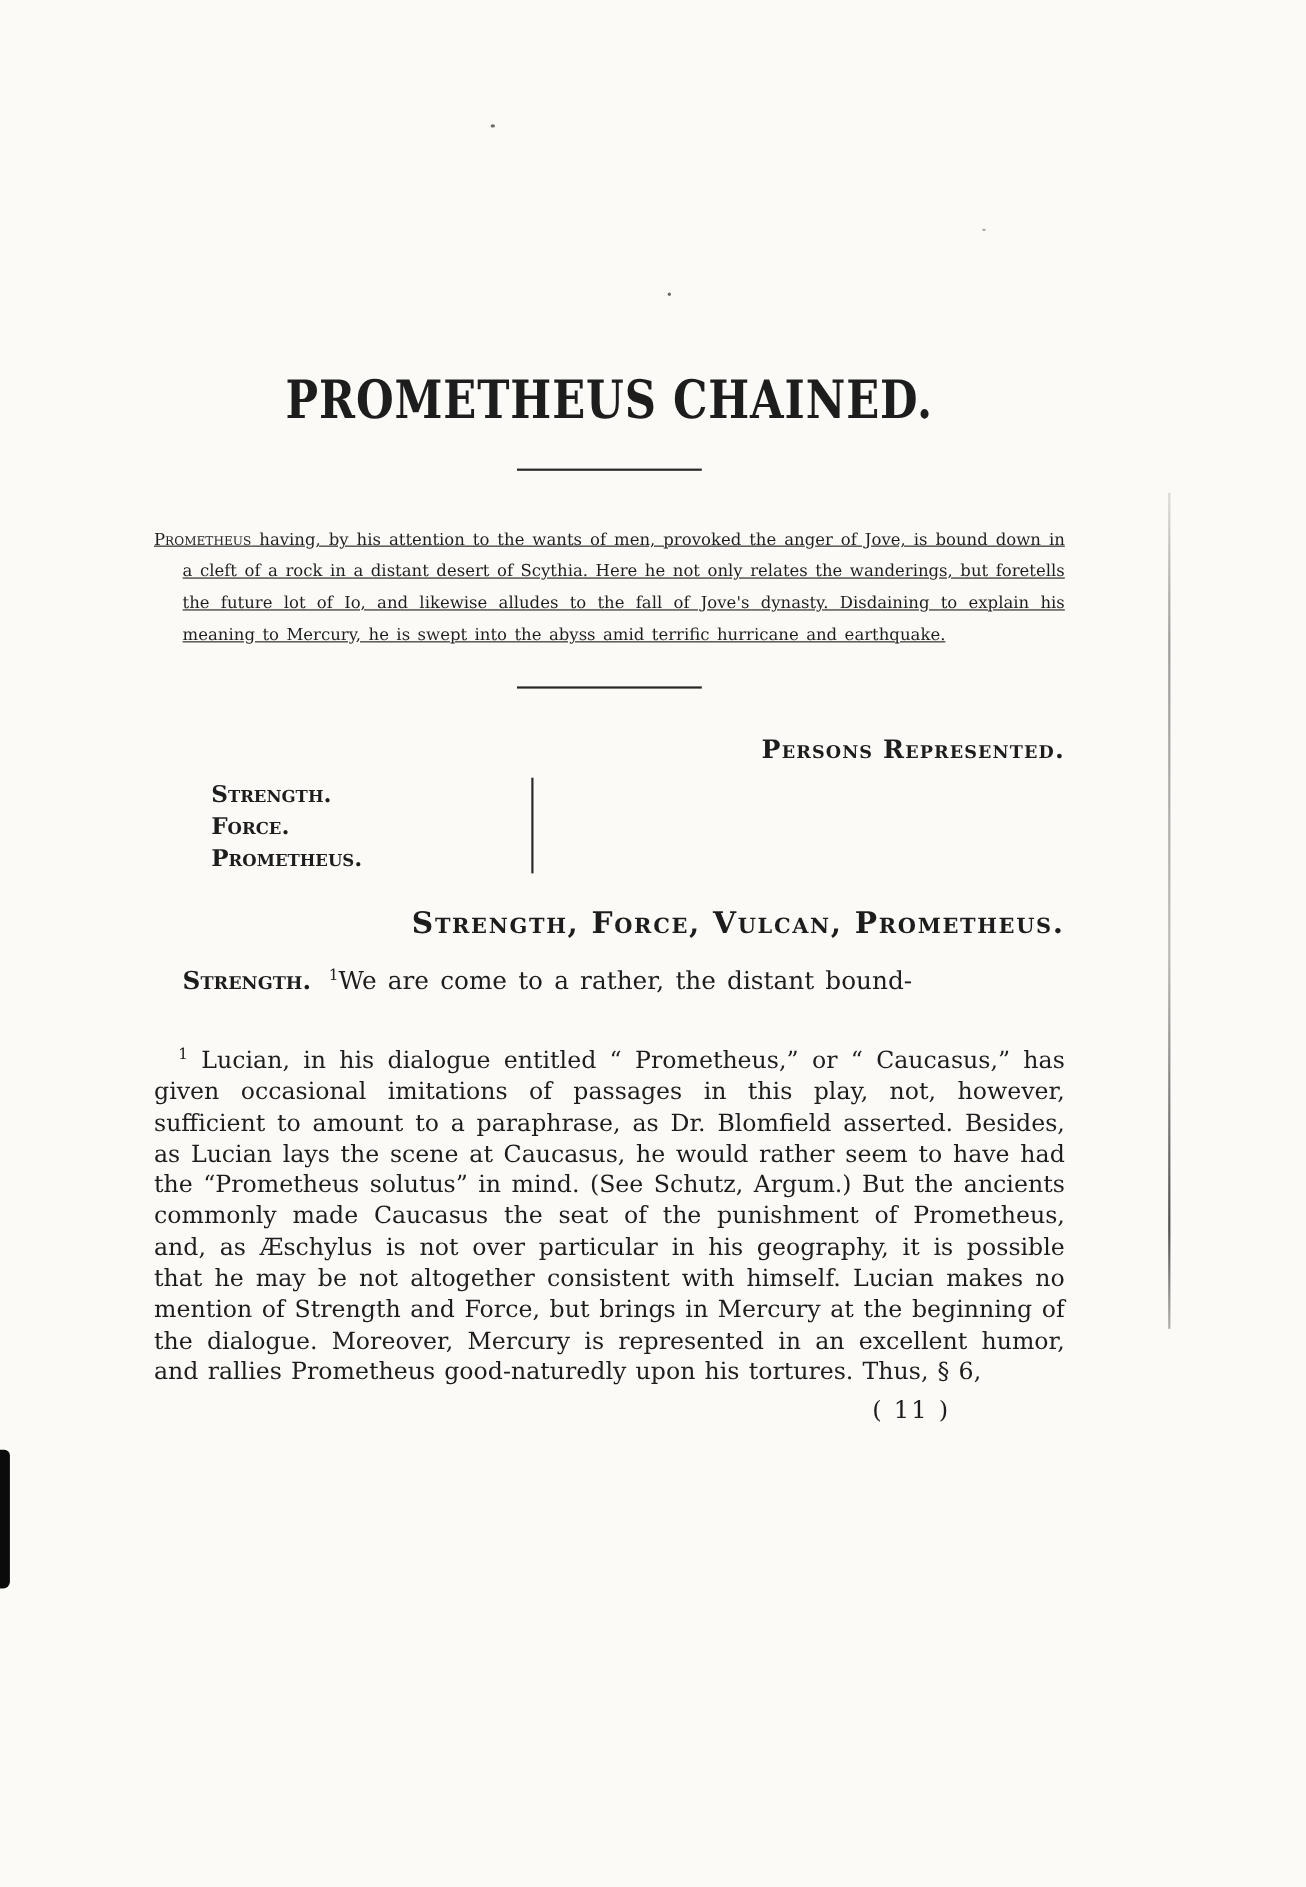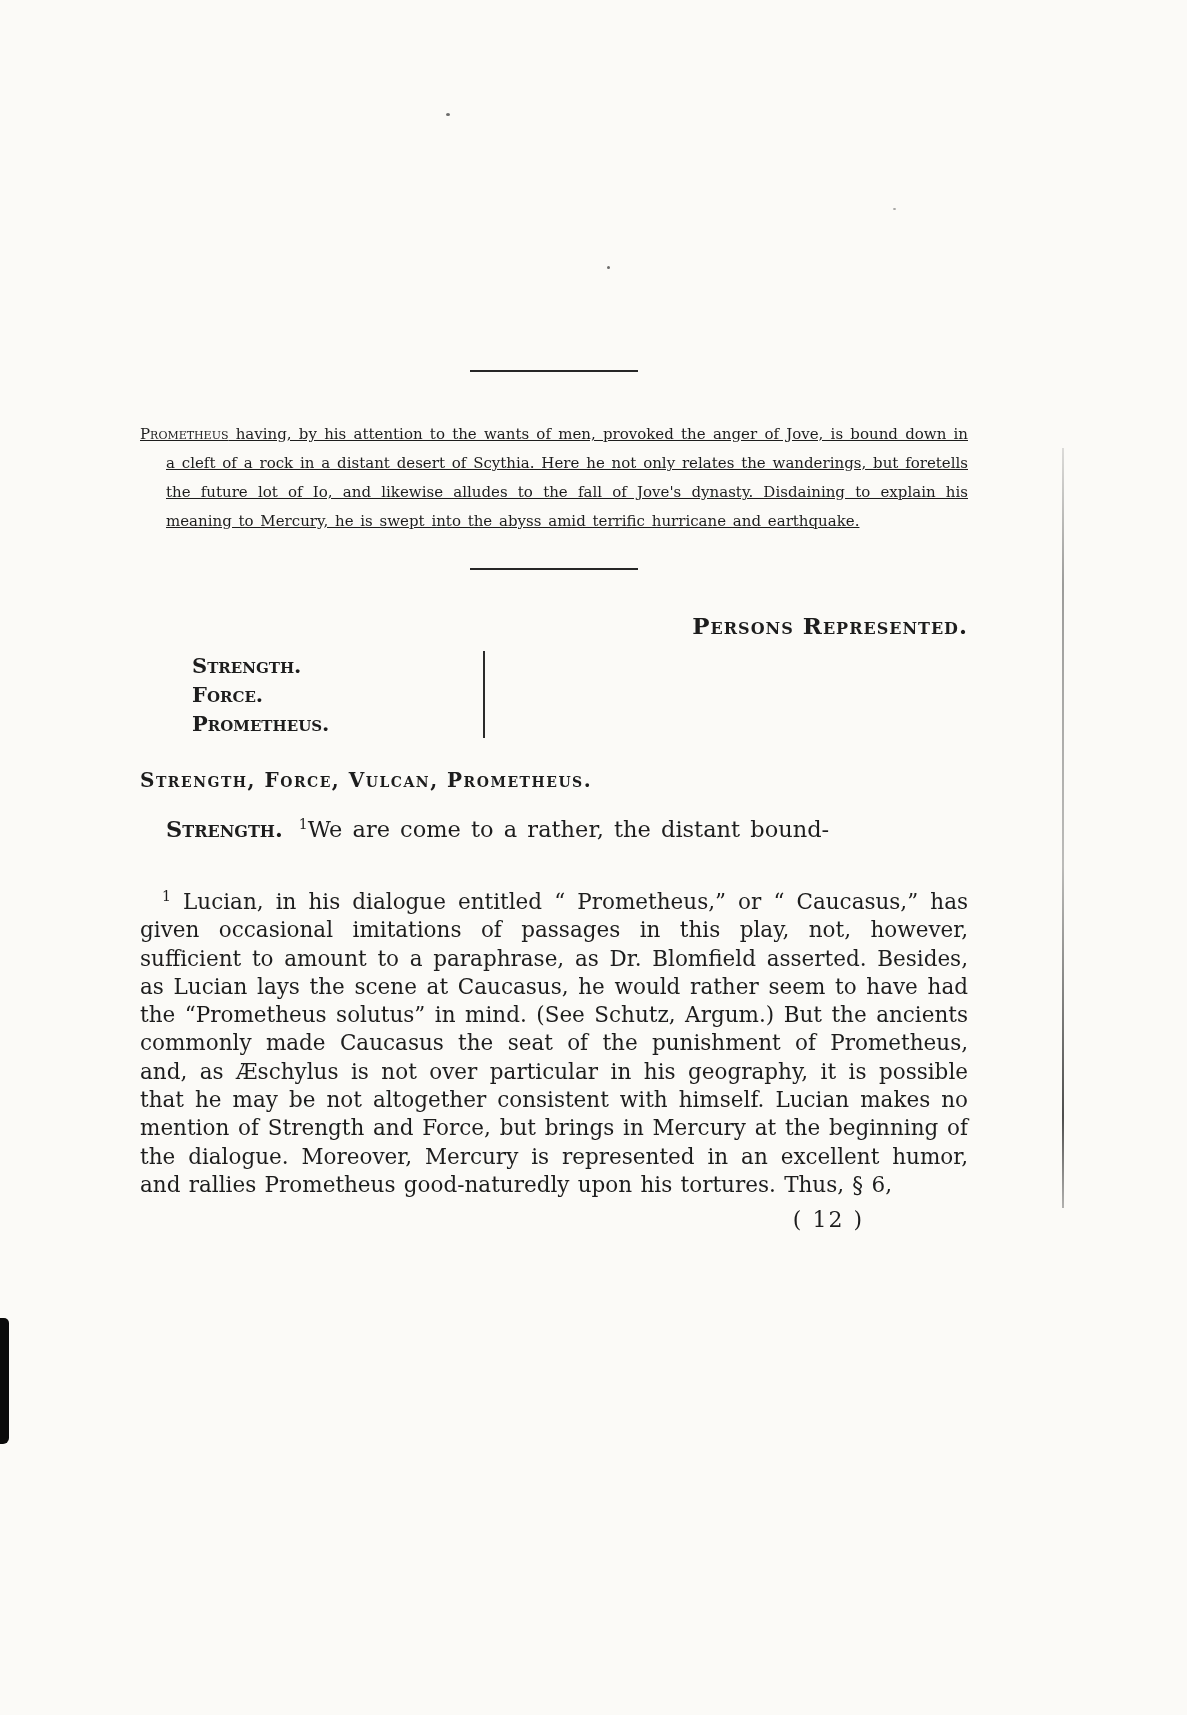--- a/index.html
+++ b/index.html
@@ -93,23 +93,23 @@
     box-sizing: border-box;
   }
   .persons-col.right li {
     padding-left: 30px;
     text-indent: -30px;
     hyphens: manual;
   }
   
   h3.scene-heading {
     margin: 30px 0 0 0;
-    font-size: 20px;
+    font-size: 27px;
     font-weight: 700;
-    text-align: left;
+    text-align: right;
     letter-spacing: 1.5px;
   }
   
   p.dialogue {
     margin: 22px 0 0 0;
     padding-left: 26px;
     font-size: 22.5px;
     line-height: 30px;
     word-spacing: 3px;
   }
@@ -178,20 +178,23 @@
 <div>
 
   <div class="scan-vline"></div>
   <div class="scan-blot"></div>
   <div class="speck s1"></div>
   <div class="speck s2"></div>
   <div class="speck s3"></div>
 
   <main class="content">
 
+    <div class="title-wrap">
+      <h1 class="title">PROMETHEUS CHAINED.</h1>
+    </div>
 
     <hr class="rule top">
 
     <p class="synopsis"><span class="smallcaps">Prometheus</span><span> having, by his attention to the wants of men, provoked the anger of Jove, is bound down in a cleft of a rock in a distant desert of Scythia.  Here he not only relates the wanderings, but foretells the future lot of Io, and likewise alludes to the fall of Jove's dynasty.  Disdaining to explain his meaning to Mercury, he is swept into the abyss amid terrific hurricane and earthquake.</span></p>
 
     <hr class="rule mid">
 
     <h2 class="persons-heading smallcaps">Persons Represented.</h2>
 
     <div class="persons">
@@ -204,16 +207,16 @@
     </div>
 
     <h3 class="scene-heading smallcaps">Strength, Force, Vulcan, Prometheus.</h3>
 
     <p class="dialogue"><span class="smallcaps speaker">Strength.</span><sup>1</sup><span>We are come to a rather, the distant bound-</span></p>
 
     <div class="footnote">
       <p><sup>1</sup> <span>Lucian, in his dialogue entitled “ Prometheus,” or “ Caucasus,” has given occasional imitations of passages in this play, not, however, sufficient to amount to a paraphrase, as Dr. Blomfield asserted.  Besides, as Lucian lays the scene at Caucasus, he would rather seem to have had the “Prometheus solutus” in mind.  (See Schutz, Argum.)  But the ancients commonly made Caucasus the seat of the punishment of Prometheus, and, as Æschylus is not over particular in his geography, it is possible that he may be not altogether consistent with himself.  Lucian makes no mention of Strength and Force, but brings in Mercury at the beginning of the dialogue.  Moreover, Mercury is represented in an excellent humor, and rallies Prometheus good-naturedly upon his tortures.  Thus, § 6,</span></p>
     </div>
 
-    <div class="page-number">( 12 )</div>
+    <div class="page-number">( 11 )</div>
 
   </main>
 </div>
 
 </body></html>

